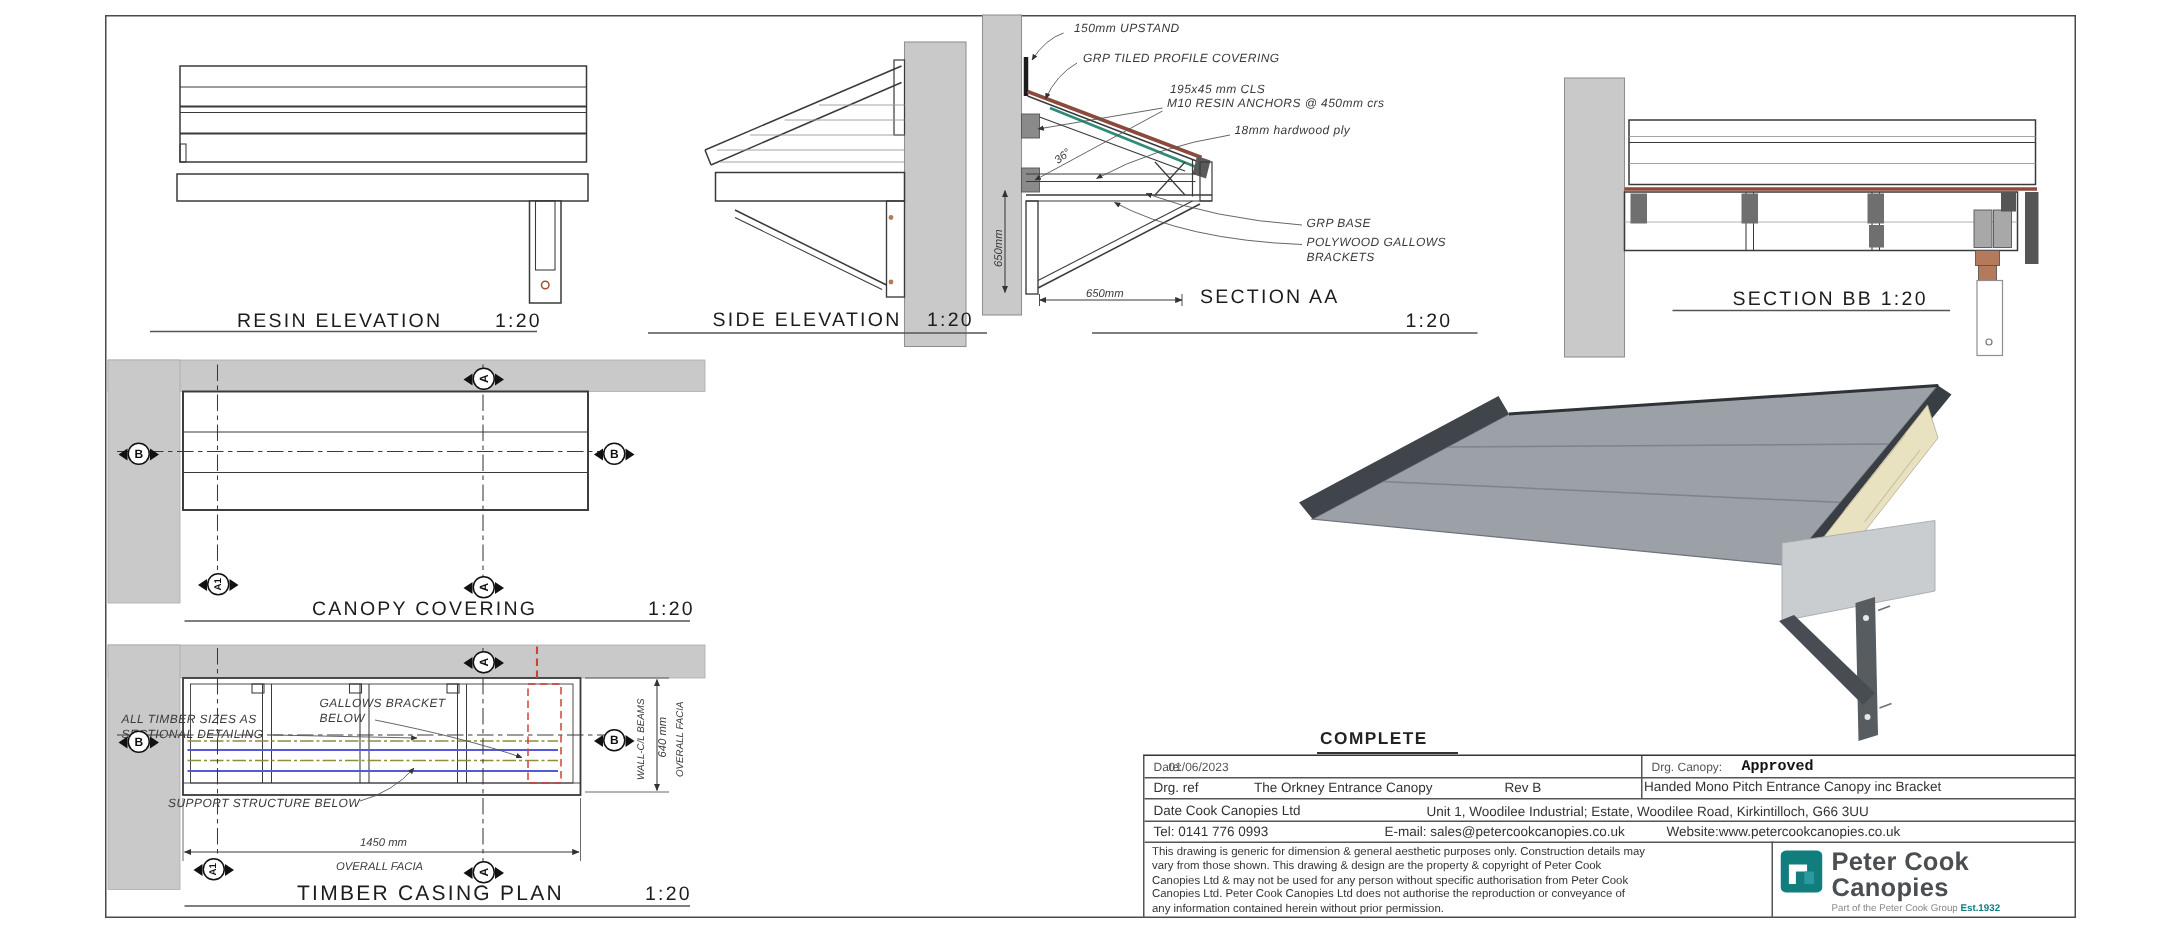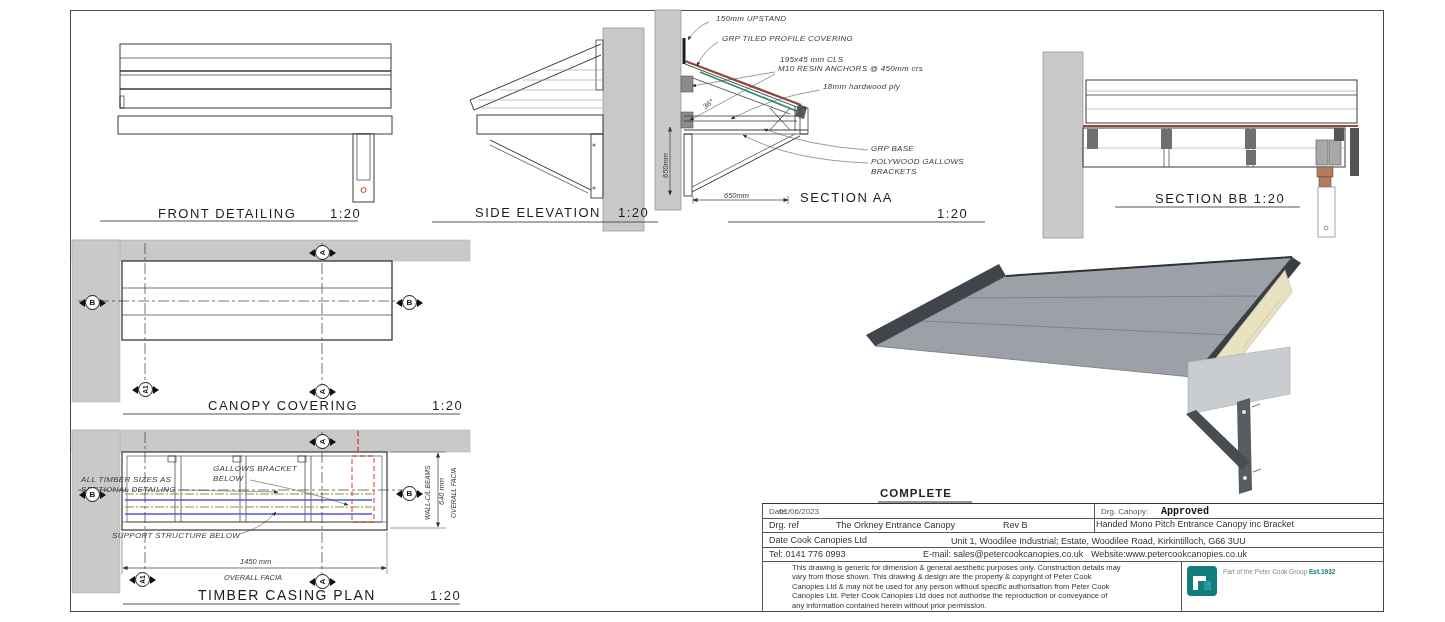--- a/index.html
+++ b/index.html
@@ -18,21 +18,21 @@
   .marker .c{width:13px;height:13px;border:1px solid #111;border-radius:50%;background:#fff;
              font-size:8px;font-weight:bold;display:flex;align-items:center;justify-content:center;color:#111;}
   .marker .c.rl{transform:rotate(-90deg);}
   
   .tblock{position:absolute;left:762px;top:503px;width:621px;height:108px;border-top:1.2px solid #333;border-left:1px solid #555;font-size:9px;}
   .tb-line{position:absolute;left:0;width:100%;border-top:1px solid #555;}
   .tb-v{position:absolute;border-left:1px solid #555;}
   .tb-t{position:absolute;white-space:nowrap;color:#333;}
   .small{font-size:8px;color:#555;}
   .bold{font-weight:bold;color:#111;font-family:Liberation Mono, monospace;}
-  .disc{position:absolute;left:5px;top:59px;width:408px;font-size:7.6px;line-height:1.25;color:#333;white-space:pre-line;margin-left:24px;}
+  .disc{position:absolute;left:5px;top:59px;width:408px;font-size:7.6px;line-height:1.25;color:#333;white-space:pre-line;}
   .logo{position:absolute;left:424px;top:62px;display:flex;align-items:flex-start;}
   .logo-text{margin-left:6px;}
   .logo-name{font-size:17px;font-weight:bold;color:#4b4f52;letter-spacing:.2px;line-height:1;}
   .logo-sub{font-size:6.5px;color:#8a8a8a;margin-top:2px;}
   .logo-sub b{color:#127d7d;}
 </style>
 </head>
 <body>
 
 <div class="sheet">
@@ -219,21 +219,21 @@
       <polygon points="1237,402 1250,398 1252,490 1239,494" fill="#575c61"></polygon>
       <polygon points="1186,414 1196,410 1250,462 1242,470" fill="#474d52"></polygon>
       <circle cx="1244" cy="412" r="2" fill="#e6e6e6"></circle>
       <circle cx="1245" cy="478" r="2" fill="#e6e6e6"></circle>
       <line x1="1252" y1="407" x2="1260" y2="404" stroke="#6b7077" stroke-width="1"></line>
       <line x1="1253" y1="472" x2="1261" y2="469" stroke="#6b7077" stroke-width="1"></line>
       <line x1="878" y1="502" x2="972" y2="502" stroke="#333" stroke-width="1.2"></line>
     </g>
   </svg>
 
-  <span class="t vt" style="left:158px;top:206px">FRONT DETAILING</span>
+  <span class="t vt" style="left:158px;top:206px">RESIN ELEVATION</span>
   <span class="t vt" style="left:330px;top:206px">1:20</span>
 
   <span class="t vt" style="left:475px;top:205px">SIDE ELEVATION</span>
   <span class="t vt" style="left:618px;top:205px">1:20</span>
 
   <span class="t vt" style="left:800px;top:190px">SECTION AA</span>
   <span class="t vt" style="left:937px;top:206px">1:20</span>
 
   <span class="t vt" style="left:1155px;top:191px">SECTION BB 1:20</span>
 
@@ -336,35 +336,36 @@
     <span class="tb-t" style="left:6px;top:16px">Drg. ref</span>
     <span class="tb-t" style="left:73px;top:16px">The Orkney Entrance Canopy</span>
     <span class="tb-t" style="left:240px;top:16px">Rev B</span>
     <span class="tb-t" style="left:333px;top:15px">Handed Mono Pitch Entrance Canopy inc Bracket</span>
 
     <span class="tb-t" style="left:6px;top:31px">Date Cook Canopies Ltd</span>
     <span class="tb-t" style="left:188px;top:32px">Unit 1, Woodilee Industrial; Estate, Woodilee Road, Kirkintilloch, G66 3UU</span>
 
     <span class="tb-t" style="left:6px;top:45px">Tel: 0141 776 0993</span>
     <span class="tb-t" style="left:160px;top:45px">E-mail: sales@petercookcanopies.co.uk</span>
-    <span class="tb-t" style="left:328px;top:45px">Website:www.petercookcanopies.co.uk</span>
+    <span class="tb-t" style="left:348px;top:45px">Website:www.petercookcanopies.co.uk</span>
 
     <div class="disc">This drawing is generic for dimension &amp; general aesthetic purposes only. Construction details may
 vary from those shown.  This drawing &amp; design are the property &amp; copyright of Peter Cook
 Canopies Ltd &amp; may not be used for any person without specific authorisation from Peter Cook
 Canopies Ltd.  Peter Cook Canopies Ltd does not authorise the reproduction or conveyance of
 any information contained herein without prior permission.</div>
 
     <div class="logo">
       <svg width="30" height="30" viewBox="0 0 30 30">
         <rect width="30" height="30" rx="4" fill="#127d7d"></rect>
         <path d="M6 10 h13 v5 h-8 v9 h-5 z" fill="#ffffff"></path>
         <rect x="17" y="15" width="7" height="9" fill="#2a9aa0"></rect>
       </svg>
       <div class="logo-text">
+        <div class="logo-name">Peter Cook Canopies</div>
         <div class="logo-sub">
           <span>Part of the Peter Cook Group</span>
           <b>Est.1932</b>
         </div>
       </div>
     </div>
   </div>
 </div>
 
 </body></html>

